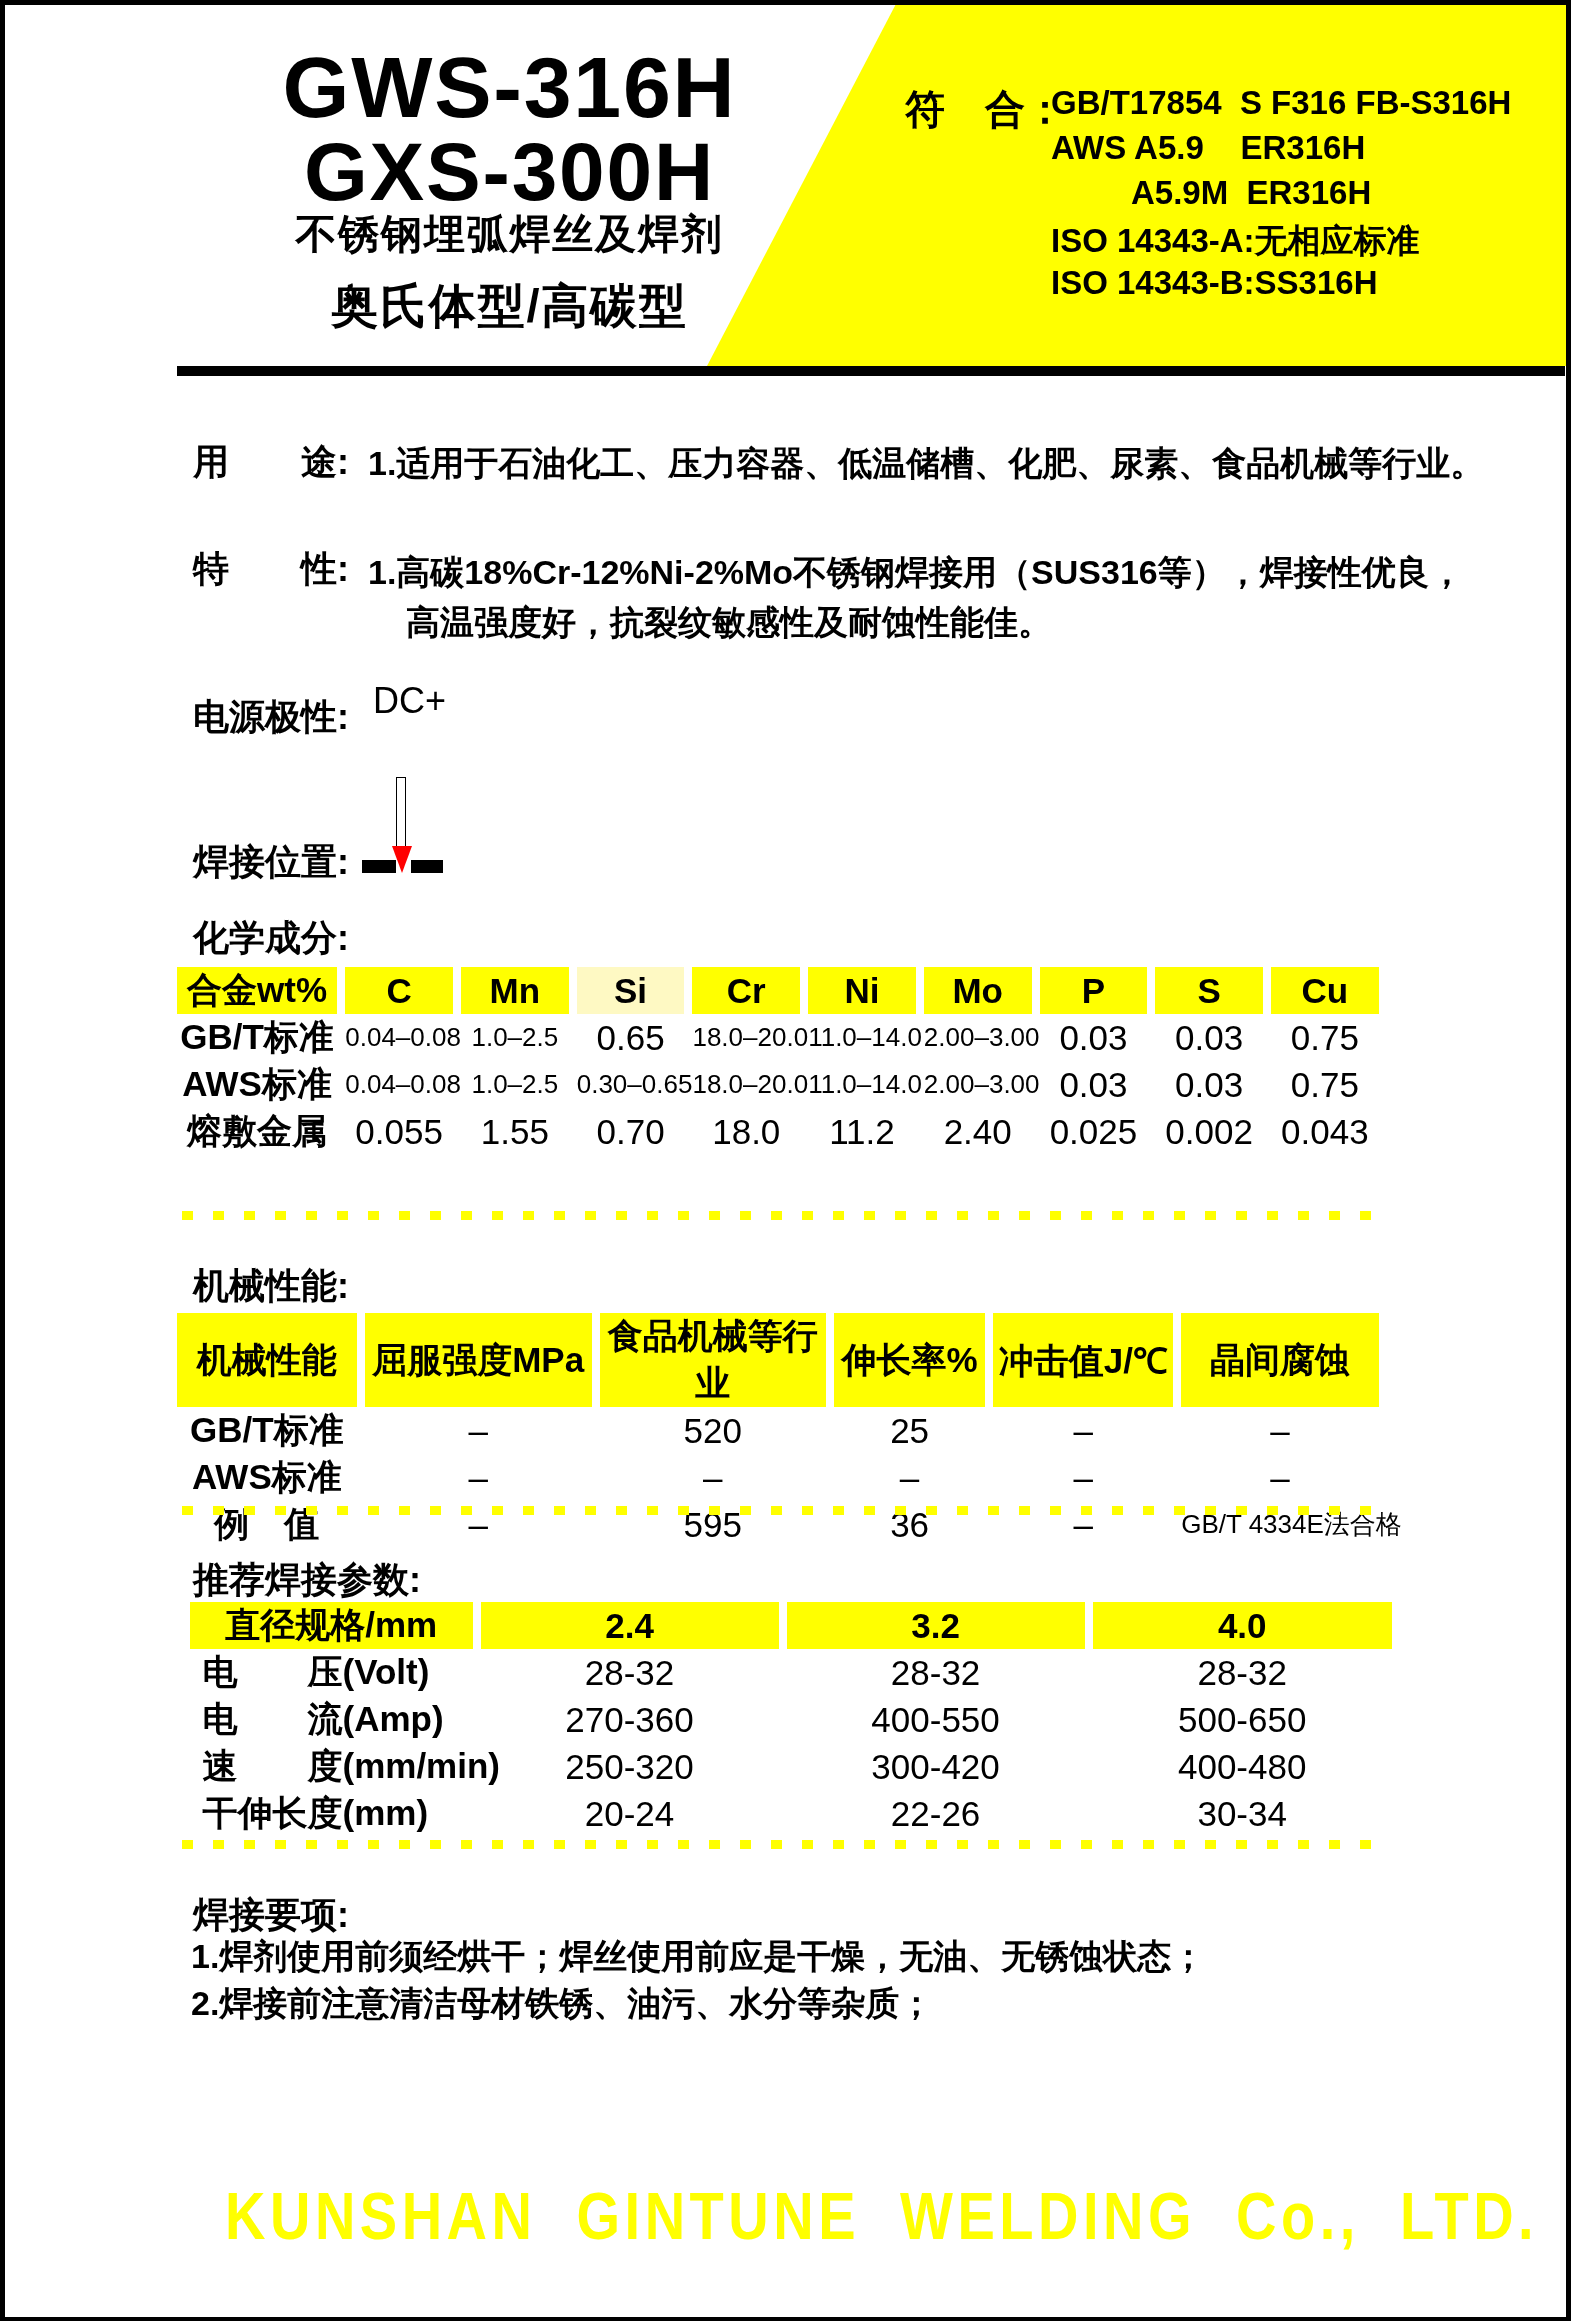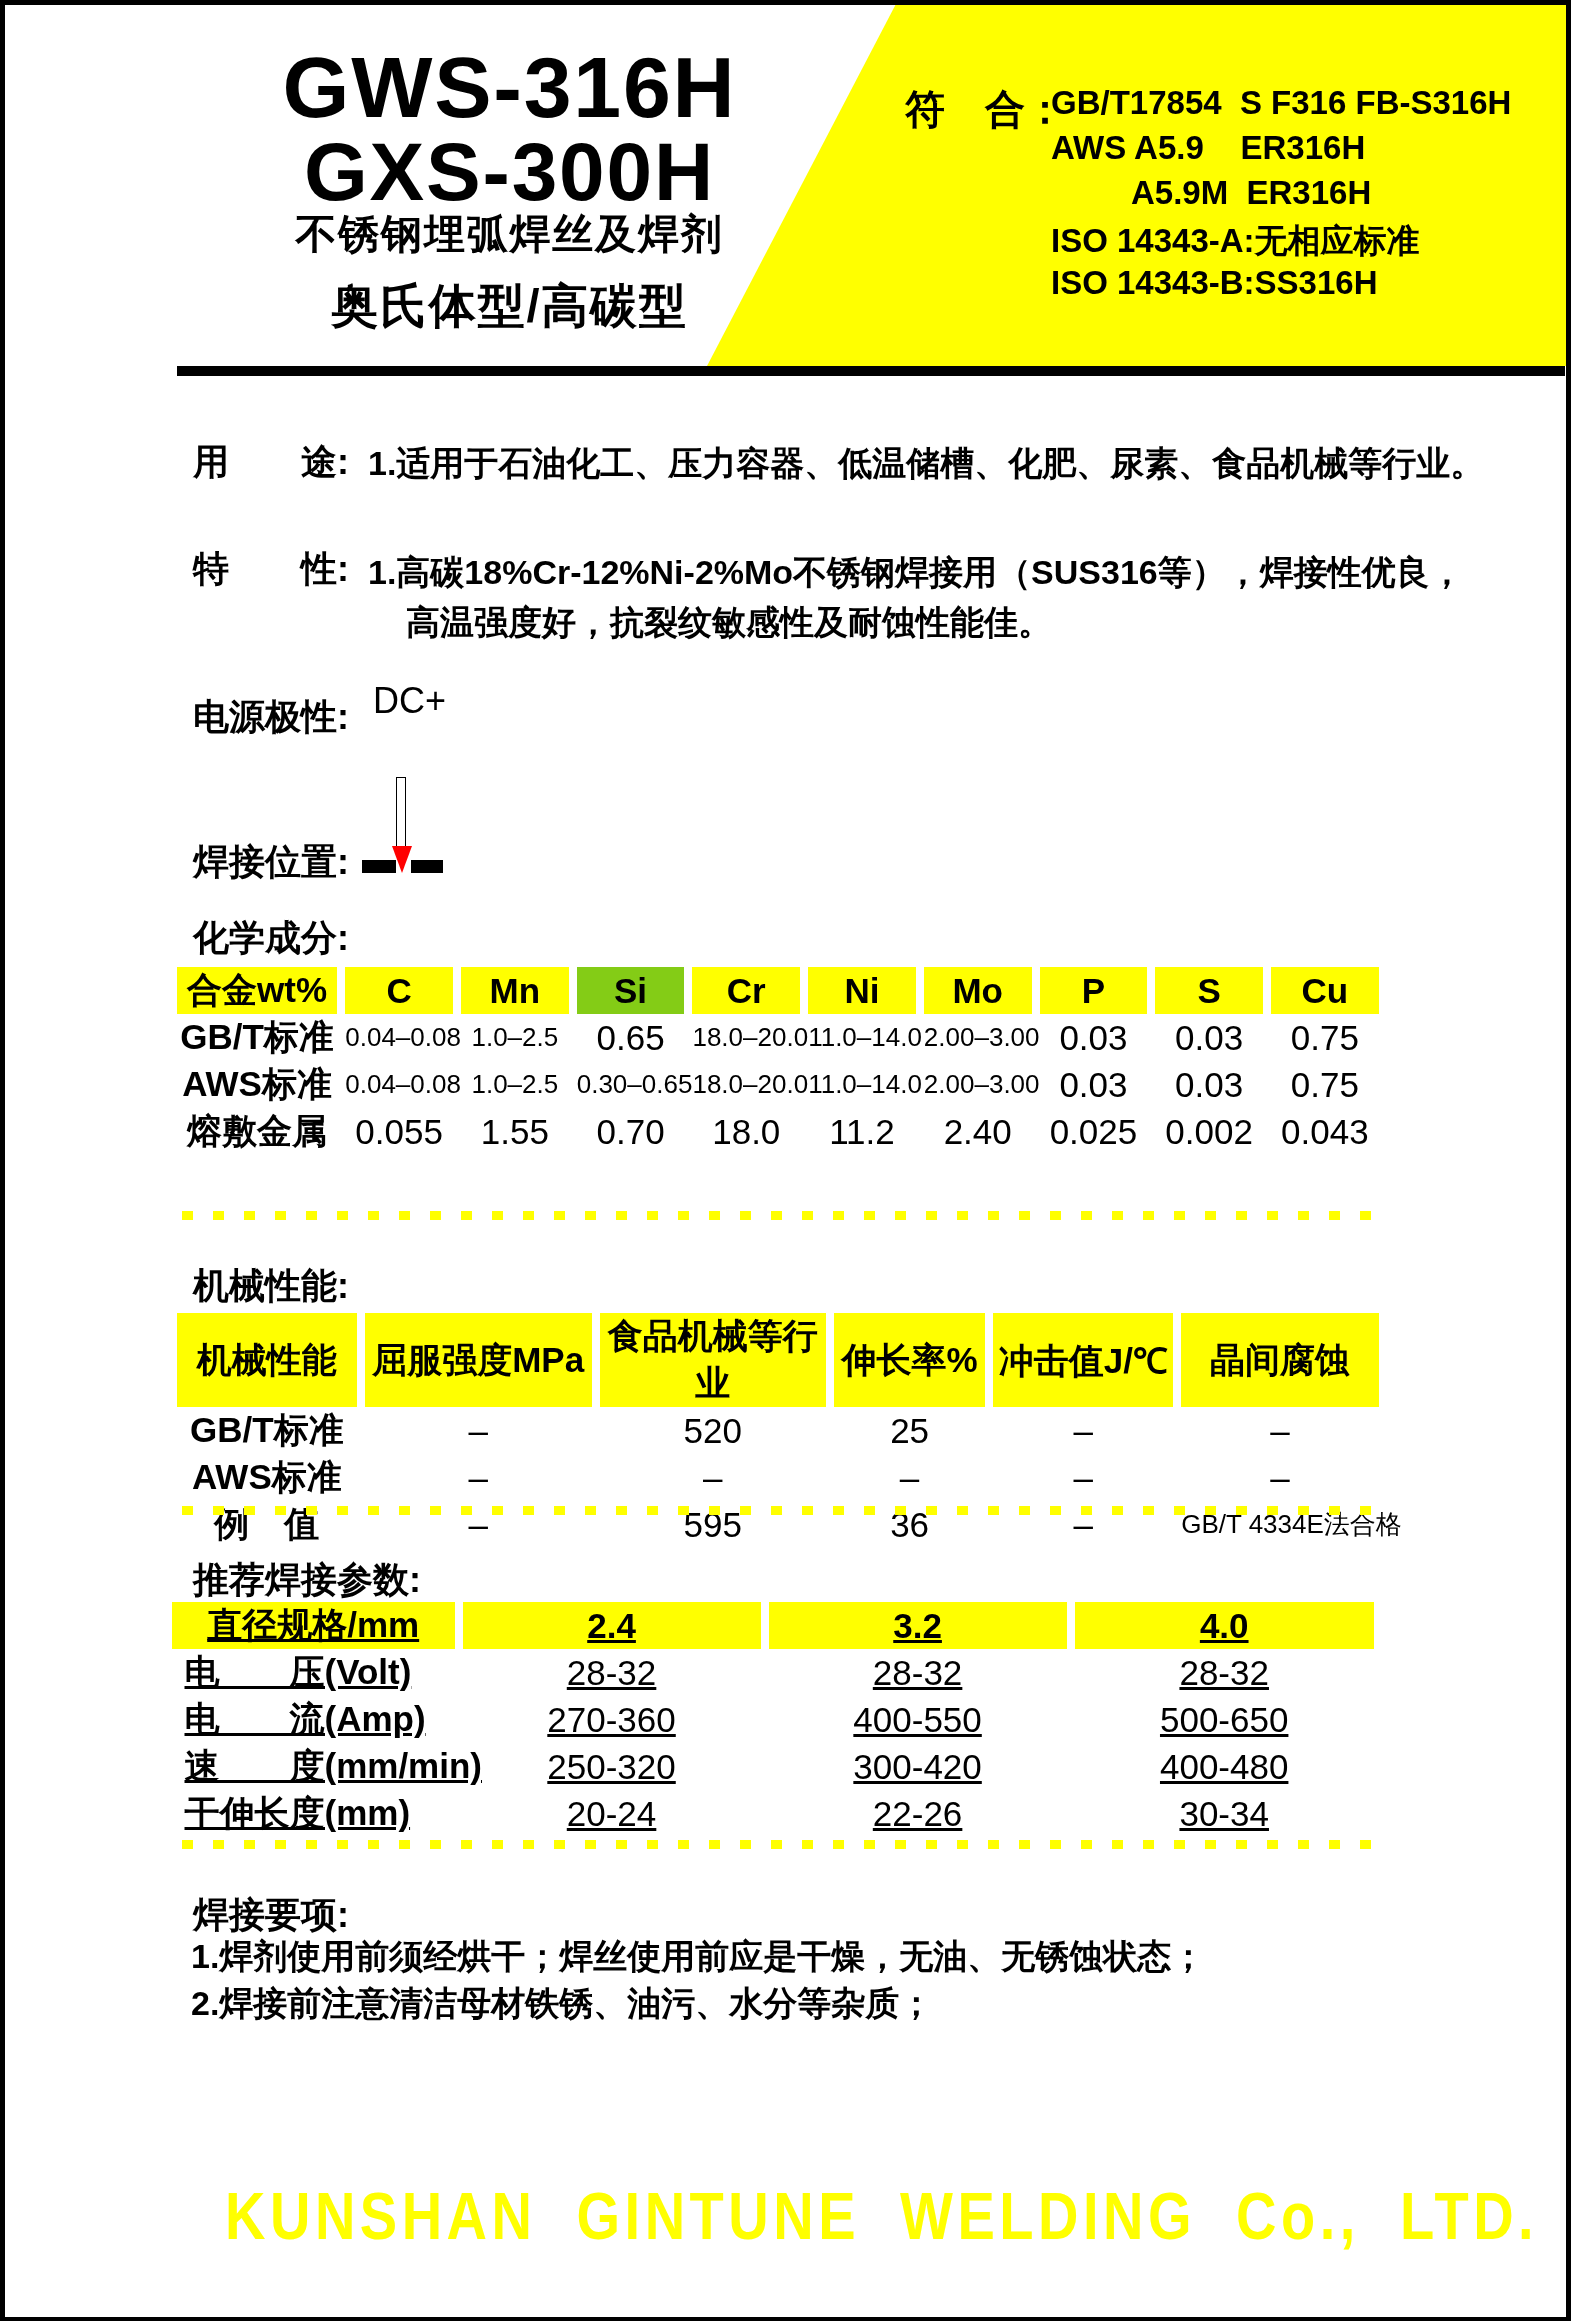--- a/index.html
+++ b/index.html
@@ -49,21 +49,21 @@
     white-space:pre;
   }
   table.data td:first-child { font-weight:700; }
   table.data td.small { font-size:26px; }
   .chem   { left:177px; top:967px; width:1218px; }
   .chem th:first-child { width:14.2%; }
   .mech   { left:177px; top:1313px; width:1218px; }
   .mech th:nth-child(1){width:15.5%} .mech th:nth-child(2){width:19.5%}
   .mech th:nth-child(3){width:19.5%} .mech th:nth-child(4){width:13%}
   .mech th:nth-child(5){width:15.5%} .mech th:nth-child(6){width:17%}
-  .params { left:172px; top:1602px; width:1218px;text-decoration:underline; }
+  .params { left:190px; top:1602px; width:1218px; }
   .params th:nth-child(1){width:24%} .params th:nth-child(2){width:25.3%}
   .params th:nth-child(3){width:25.3%} .params th:nth-child(4){width:25.4%}
   .params td:first-child { text-align:left; padding-left:12.7px; }
   .params td { height:46px; }
   .dotted {
     position:absolute; left:182px; width:1191px; height:9px;
   }
   
   .notes-title { position:absolute; left:193px; top:1891px; font-size:36px; font-weight:700; }
   .notes { position:absolute; left:191px; top:1935px; width:1273px; }
@@ -122,21 +122,21 @@
     <div class="wp-bar-r"></div>
   </div>
 
   <div class="sec-label" style="left:193px; top:914px;">化学成分:</div>
   <table class="data chem">
       <thead>
         <tr>
           <th style="background: rgb(255, 255, 0);">合金wt%</th>
           <th style="background: rgb(255, 255, 0);">C</th>
           <th style="background: rgb(255, 255, 0);">Mn</th>
-          <th style="background: #84cc16; text-align: center;">Si</th>
+          <th style="background: #fef9c3; text-align: center;">Si</th>
           <th style="background: rgb(255, 255, 0);">Cr</th>
           <th style="background: rgb(255, 255, 0);">Ni</th>
           <th style="background: rgb(255, 255, 0);">Mo</th>
           <th style="background: rgb(255, 255, 0);">P</th>
           <th style="background: rgb(255, 255, 0);">S</th>
           <th style="background: rgb(255, 255, 0);">Cu</th>
         </tr>
       </thead>
       <tbody>
         <tr>

